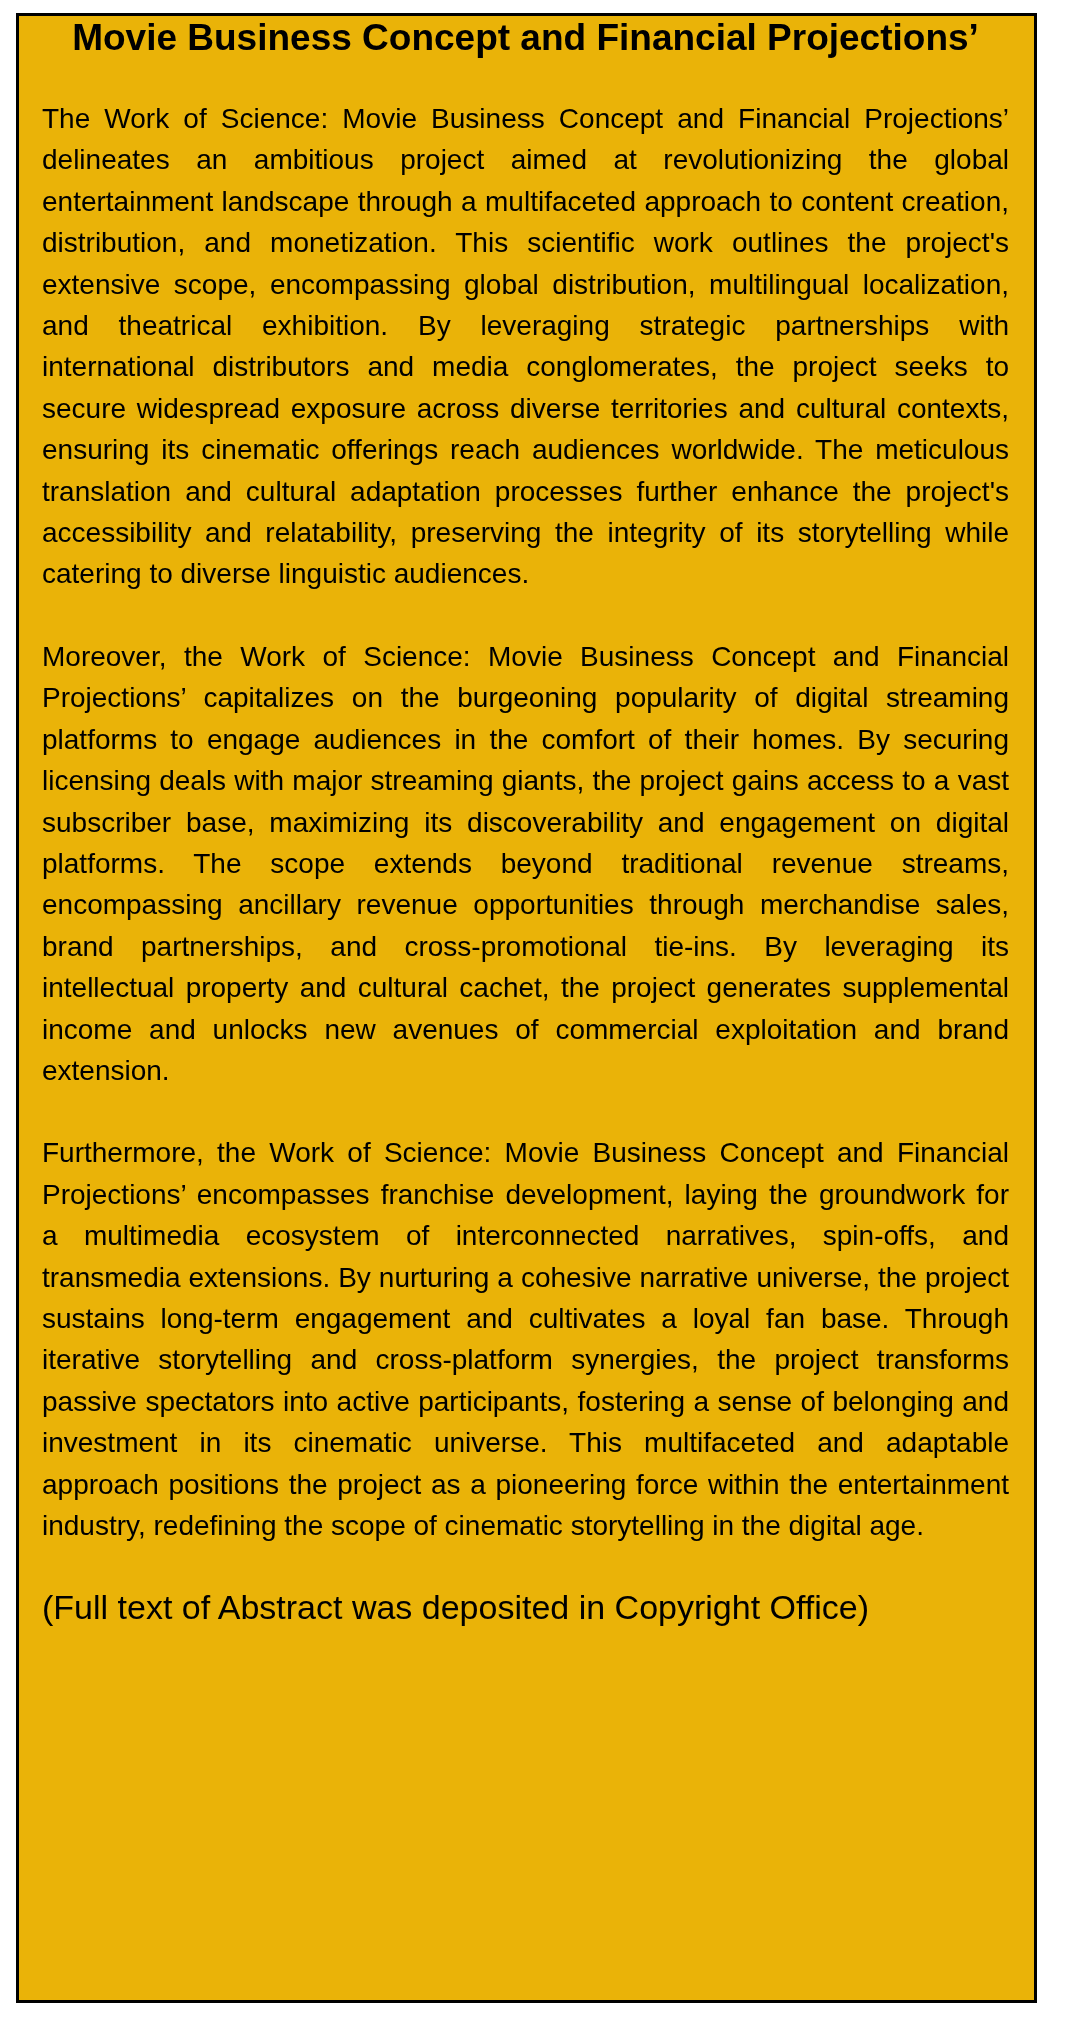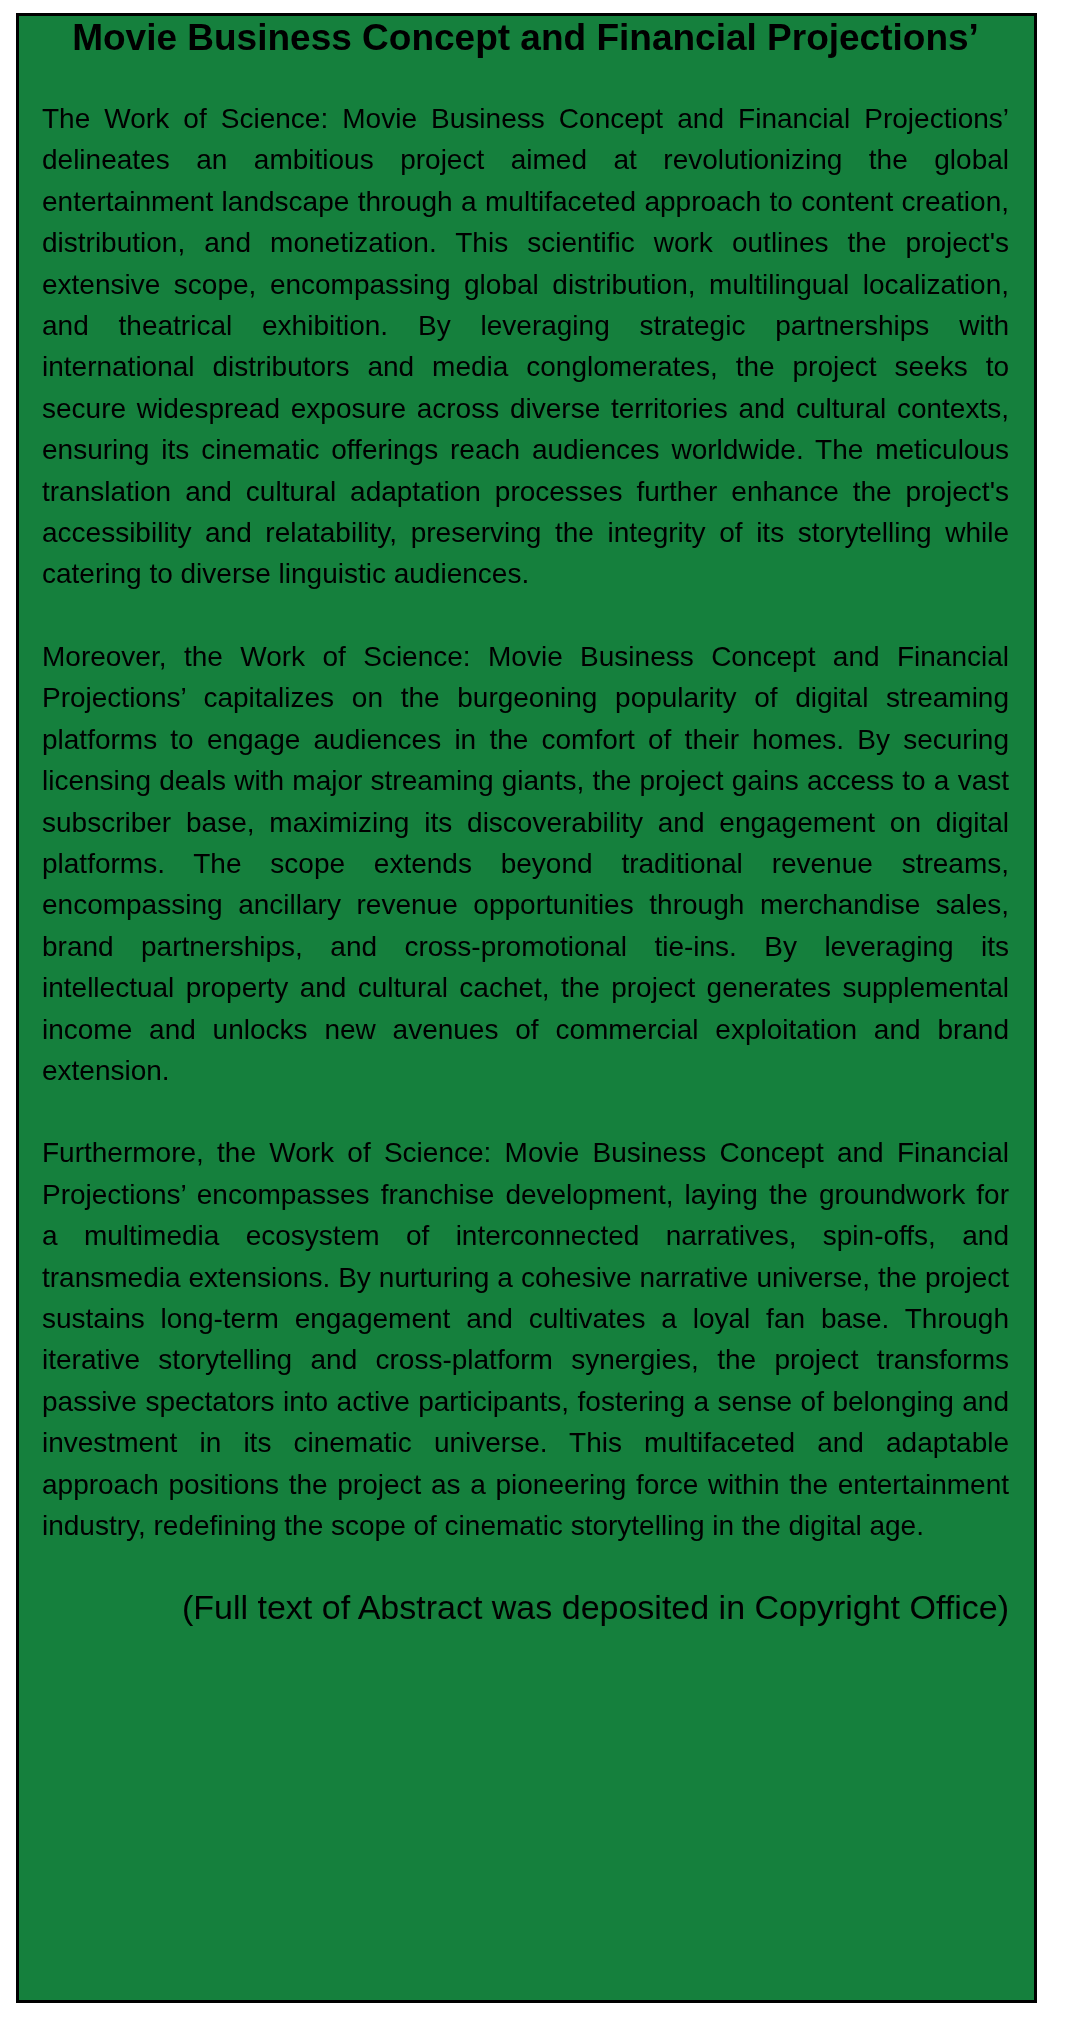--- a/index.html
+++ b/index.html
@@ -16,21 +16,21 @@
     overflow: hidden;
   }
   .doc-box {
     position: absolute;
     left: 16px;
     top: 13px;
     width: 1021px;
     height: 1990px;
     box-sizing: border-box;
     border: 3px solid #000000;
-    background: #15803d;
+    background: #eab308;
     padding: 0 25px 0 23px;
     overflow: hidden;
   }
   .doc-title {
     margin: 0 0 38px 0;
     font-size: 37px;
     font-weight: bold;
     line-height: 44px;
     text-align: center;
     letter-spacing: 0;
@@ -39,21 +39,21 @@
     margin: 0 0 41px 0;
     font-size: 28px;
     line-height: 41.4px;
     text-align: justify;
     text-justify: inter-word;
   }
   .doc-footnote {
     margin: 0;
     font-size: 34px;
     line-height: 41.4px;
-    text-align: right;
+    text-align: left;
   }
 </style>
 </head>
 <body>
 
 <div class="doc-box">
   <h1 class="doc-title">Movie Business Concept and Financial Projections’</h1>
 
   <p class="doc-paragraph">The Work of Science: Movie Business Concept and Financial Projections’ delineates an ambitious project aimed at revolutionizing the global entertainment landscape through a multifaceted approach to content creation, distribution, and monetization. This scientific work outlines the project's extensive scope, encompassing global distribution, multilingual localization, and theatrical exhibition. By leveraging strategic partnerships with international distributors and media conglomerates, the project seeks to secure widespread exposure across diverse territories and cultural contexts, ensuring its cinematic offerings reach audiences worldwide. The meticulous translation and cultural adaptation processes further enhance the project's accessibility and relatability, preserving the integrity of its storytelling while catering to diverse linguistic audiences.</p>
 

